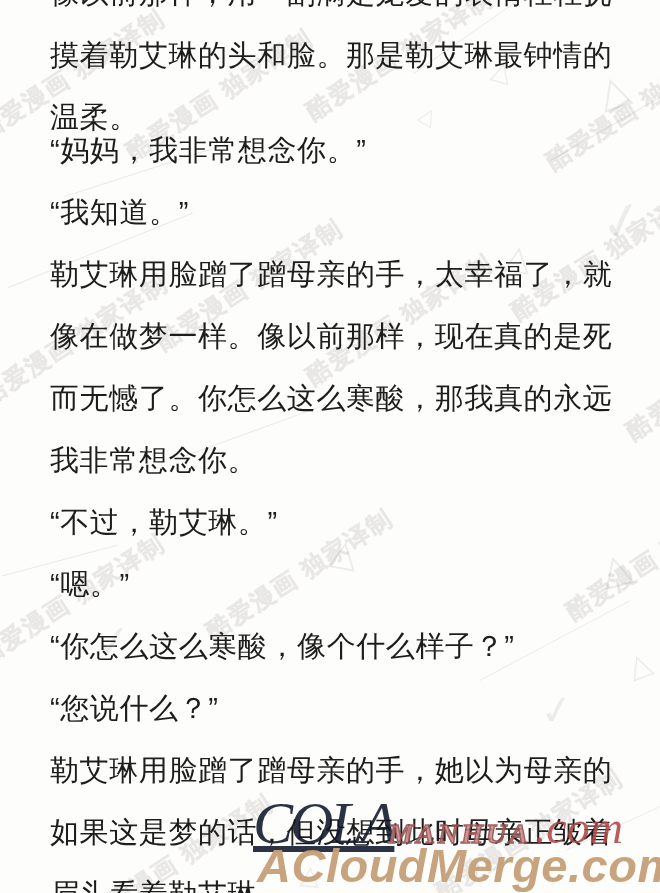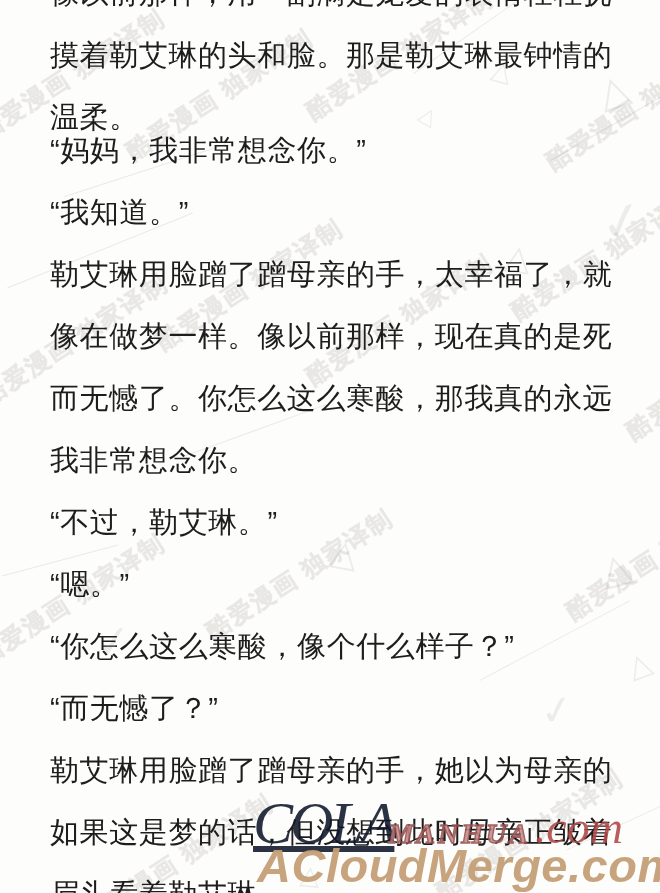--- a/index.html
+++ b/index.html
@@ -159,21 +159,21 @@
       <div class="line">温柔。</div>
       <div class="line tight">“妈妈，我非常想念你。”</div>
       <div class="line">“我知道。”</div>
       <div class="line">勒艾琳用脸蹭了蹭母亲的手，太幸福了，就</div>
       <div class="line">像在做梦一样。像以前那样，现在真的是死</div>
       <div class="line">而无憾了。你怎么这么寒酸，那我真的永远</div>
       <div class="line">我非常想念你。</div>
       <div class="line">“不过，勒艾琳。”</div>
       <div class="line">“嗯。”</div>
       <div class="line">“你怎么这么寒酸，像个什么样子？”</div>
-      <div class="line">“而无憾了？”</div>
+      <div class="line">“您说什么？”</div>
       <div class="line">勒艾琳用脸蹭了蹭母亲的手，她以为母亲的</div>
       <div class="line">如果这是梦的话，但没想到此时母亲正皱着</div>
       <div class="line">眉头看着勒艾琳</div>
     </div>
 
   <div class="brand1">
     <span class="b-cola">COLA</span>
     <span class="b-manhua">MANHUA</span>
     <span class="b-com">.com</span>
   </div>

